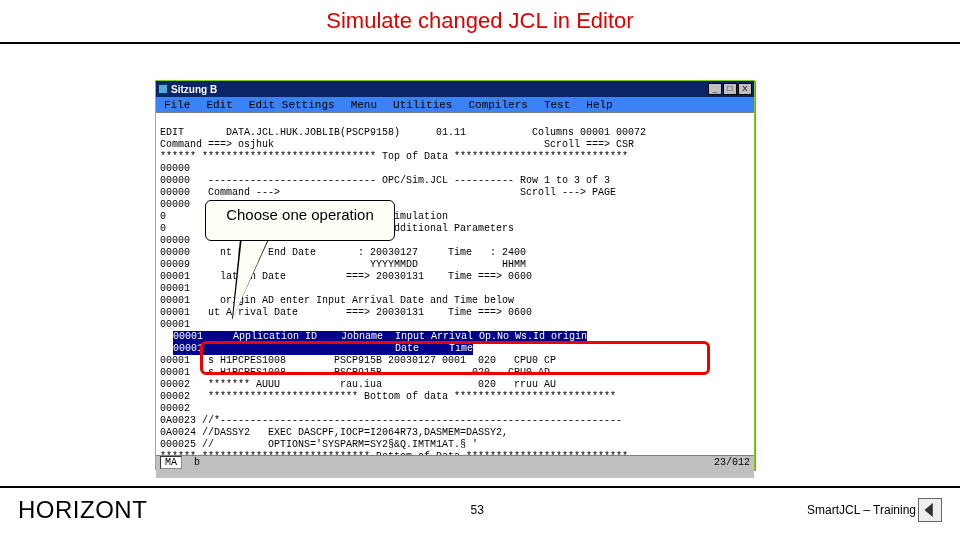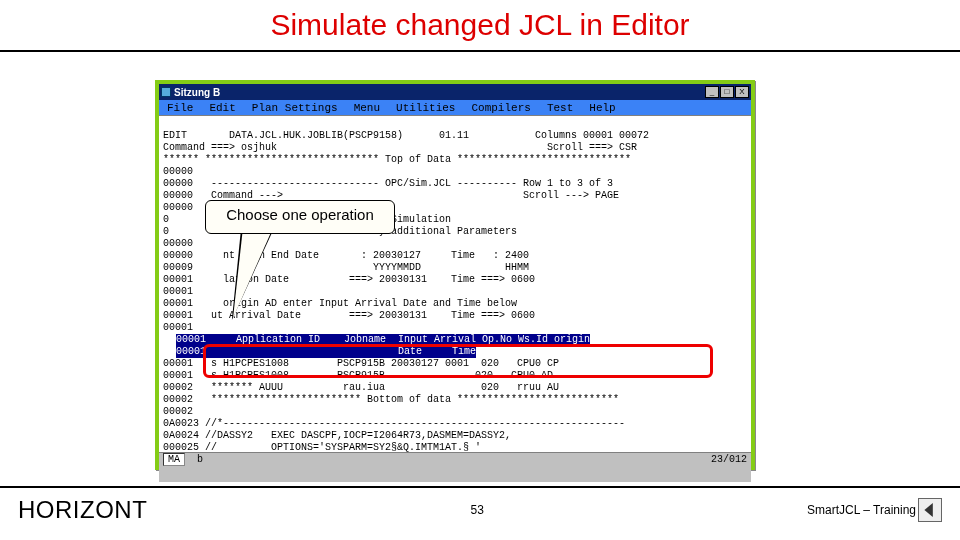--- a/index.html
+++ b/index.html
@@ -1,28 +1,28 @@
 <!DOCTYPE html>
 <html><head>
 <meta charset="utf-8">
 <style>
   * { margin: 0; padding: 0; box-sizing: border-box; }
   html, body { width: 960px; height: 540px; font-family: Arial, sans-serif; background: #fff; overflow: hidden; }
 
   .slide { position: relative; width: 960px; height: 540px; }
 
-  .title { text-align: center; font-size: 30px; color: #d00; padding-top: 8px; }
+  .title { text-align: center; font-size: 22px; color: #d00; padding-top: 8px; }
   .title-rule { border: 0; border-top: 2px solid #000; margin-top: 8px; }
 
   .term-window {
     position: absolute;
     left: 155px; top: 80px;
     width: 600px; height: 390px;
     background: #fff;
-    border: 4px solid #84cc16;
+    border: 1px solid #84cc16;
     box-shadow: 1px 1px 0 #888;
   }
   .titlebar {
     height: 16px;
     background: linear-gradient(#0a246a, #0a246a);
     display: flex; align-items: center; justify-content: space-between;
     color: #fff; font: bold 10px Tahoma, sans-serif;
     padding: 0 2px;
   }
   .titlebar-left { display:flex; align-items:center; gap:3px; }
@@ -53,31 +53,31 @@
 
   .hdr-row { background:#00008b; color:#fff; display:inline-block;margin-left:13px; }
 
   .red-box {
     position:absolute;
     border: 3px solid #e00;
     border-radius: 6px;
   }
 
   .statusbar {
-    height:30px; background:#c0c0c0; border-top:1px solid #808080;
+    height:23px; background:#c0c0c0; border-top:1px solid #808080;
     font: 10px/14px "Courier New", monospace; color:#000;
     display:flex; justify-content:space-between; padding:0 4px;
   }
   .sb-ma { background:#fff; border:1px inset #888; padding:0 4px; }
   .sb-right { }
 
   .callout {
     position:absolute;
     left: 205px; top: 200px;
-    width: 190px; height: 34px;
+    width: 190px; height: 41px;
     background:#fffef7;
     border:1px solid #000;
     border-radius:6px;
     font: 15px/28px Arial, sans-serif;
     text-align:center;
   }
   .callout-tail {
     position:absolute;
     left: 235px; top: 228px;
     width: 0; height: 0;
@@ -130,21 +130,21 @@
       </div>
       <div class="tb-btns">
         <span class="tb-btn">_</span>
         <span class="tb-btn">□</span>
         <span class="tb-btn">X</span>
       </div>
     </div>
     <div class="menubar">
       <span>File</span>
       <span>Edit</span>
-      <span>Plan Settings</span>
+      <span>Edit Settings</span>
       <span>Menu</span>
       <span>Utilities</span>
       <span>Compilers</span>
       <span>Test</span>
       <span>Help</span>
     </div>
 
     <div class="term-body">
 <span>EDIT       DATA.JCL.HUK.JOBLIB(PSCP9158)      01.11           Columns 00001 00072</span>
 <span>Command ===&gt; osjhuk                                             Scroll ===&gt; CSR</span>

